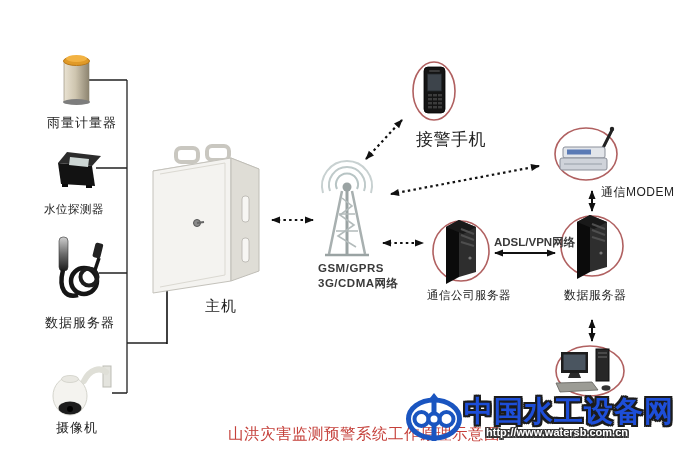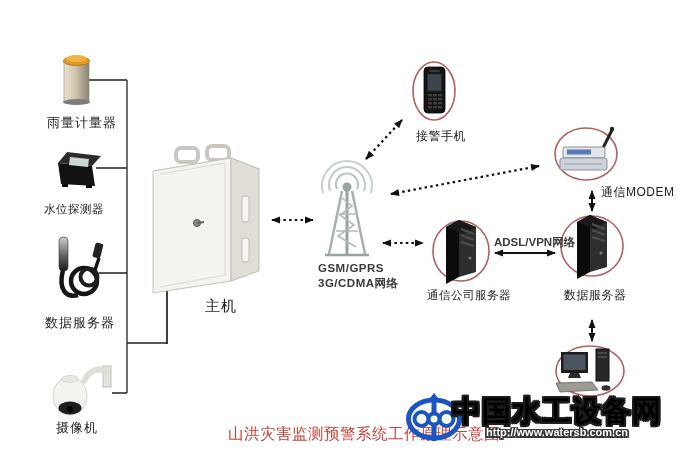--- a/index.html
+++ b/index.html
@@ -5,21 +5,21 @@
   html,body{margin:0;padding:0;background:#fff;}
   .stage{position:relative;width:698px;height:442px;background:#ffffff;overflow:hidden;
          font-family:Liberation Sans, sans-serif;padding-left:12px;}
   svg{display:block;}
   .layer{position:absolute;left:0;top:0;}
   .lbl{position:absolute;color:#222;font-size:13px;letter-spacing:1px;white-space:nowrap;}
   .lbl.small{font-size:11.5px;letter-spacing:0.5px;}
   .lbl.bold{font-weight:bold;color:#3a3a3a;line-height:14.5px;}
   .title{position:absolute;left:228px;top:424px;font-size:15.5px;letter-spacing:0.5px;
          color:#c5403a;white-space:nowrap;}
-  .wm-name{position:absolute;left:452px;top:392px;font-size:29px;font-weight:bold;color:#000000;
+  .wm-name{position:absolute;left:464px;top:392px;font-size:29px;font-weight:bold;color:#1d4ed8;
            letter-spacing:1px;white-space:nowrap;
            text-shadow:-2px -2px 0 #1c1c1c,2px -2px 0 #1c1c1c,-2px 2px 0 #1c1c1c,2px 2px 0 #1c1c1c,
                         0 -2px 0 #1c1c1c,0 2px 0 #1c1c1c,-2px 0 0 #1c1c1c,2px 0 0 #1c1c1c;}
   .wm-url{position:absolute;left:486px;top:426px;font-size:11px;font-weight:bold;color:#fff;
           white-space:nowrap;
           text-shadow:-1.5px -1.5px 0 #333,1.5px -1.5px 0 #333,-1.5px 1.5px 0 #333,1.5px 1.5px 0 #333,
                        0 -1.5px 0 #333,0 1.5px 0 #333,-1.5px 0 0 #333,1.5px 0 0 #333;}
   .wm-logo{position:absolute;left:405px;top:393px;}
 </style>
 </head>
@@ -186,21 +186,21 @@
   <div class="lbl small" style="left:44px;top:202px">水位探测器</div>
   <div class="lbl" style="left:45px;top:314px">数据服务器</div>
   <div class="lbl" style="left:56px;top:419px">摄像机</div>
   <div class="lbl" style="left:205px;top:297px;font-size:15px">主机</div>
 
   <div class="lbl bold small" style="left:318px;top:261px">
     <div>GSM/GPRS</div>
     <div>3G/CDMA网络</div>
   </div>
 
-  <div class="lbl small" style="left:416px;top:128px;font-size:12px">接警手机</div>
+  <div class="lbl small" style="left:416px;top:128px;font-size:17px">接警手机</div>
   <div class="lbl small" style="left:601px;top:184px;font-size:12px">通信MODEM</div>
   <div class="lbl small" style="left:427px;top:288px;font-size:11.5px">通信公司服务器</div>
   <div class="lbl small" style="left:564px;top:287px;font-size:12px">数据服务器</div>
   <div class="lbl bold small" style="left:494px;top:235px;letter-spacing:0">ADSL/VPN网络</div>
 
   <div class="title">山洪灾害监测预警系统工作原理示意图</div>
 
   <div>
     <svg class="wm-logo" width="58" height="52" viewBox="0 0 58 52">
       <ellipse cx="29" cy="26" rx="25.5" ry="19" fill="none" stroke="#1a55c0" stroke-width="5"></ellipse>

